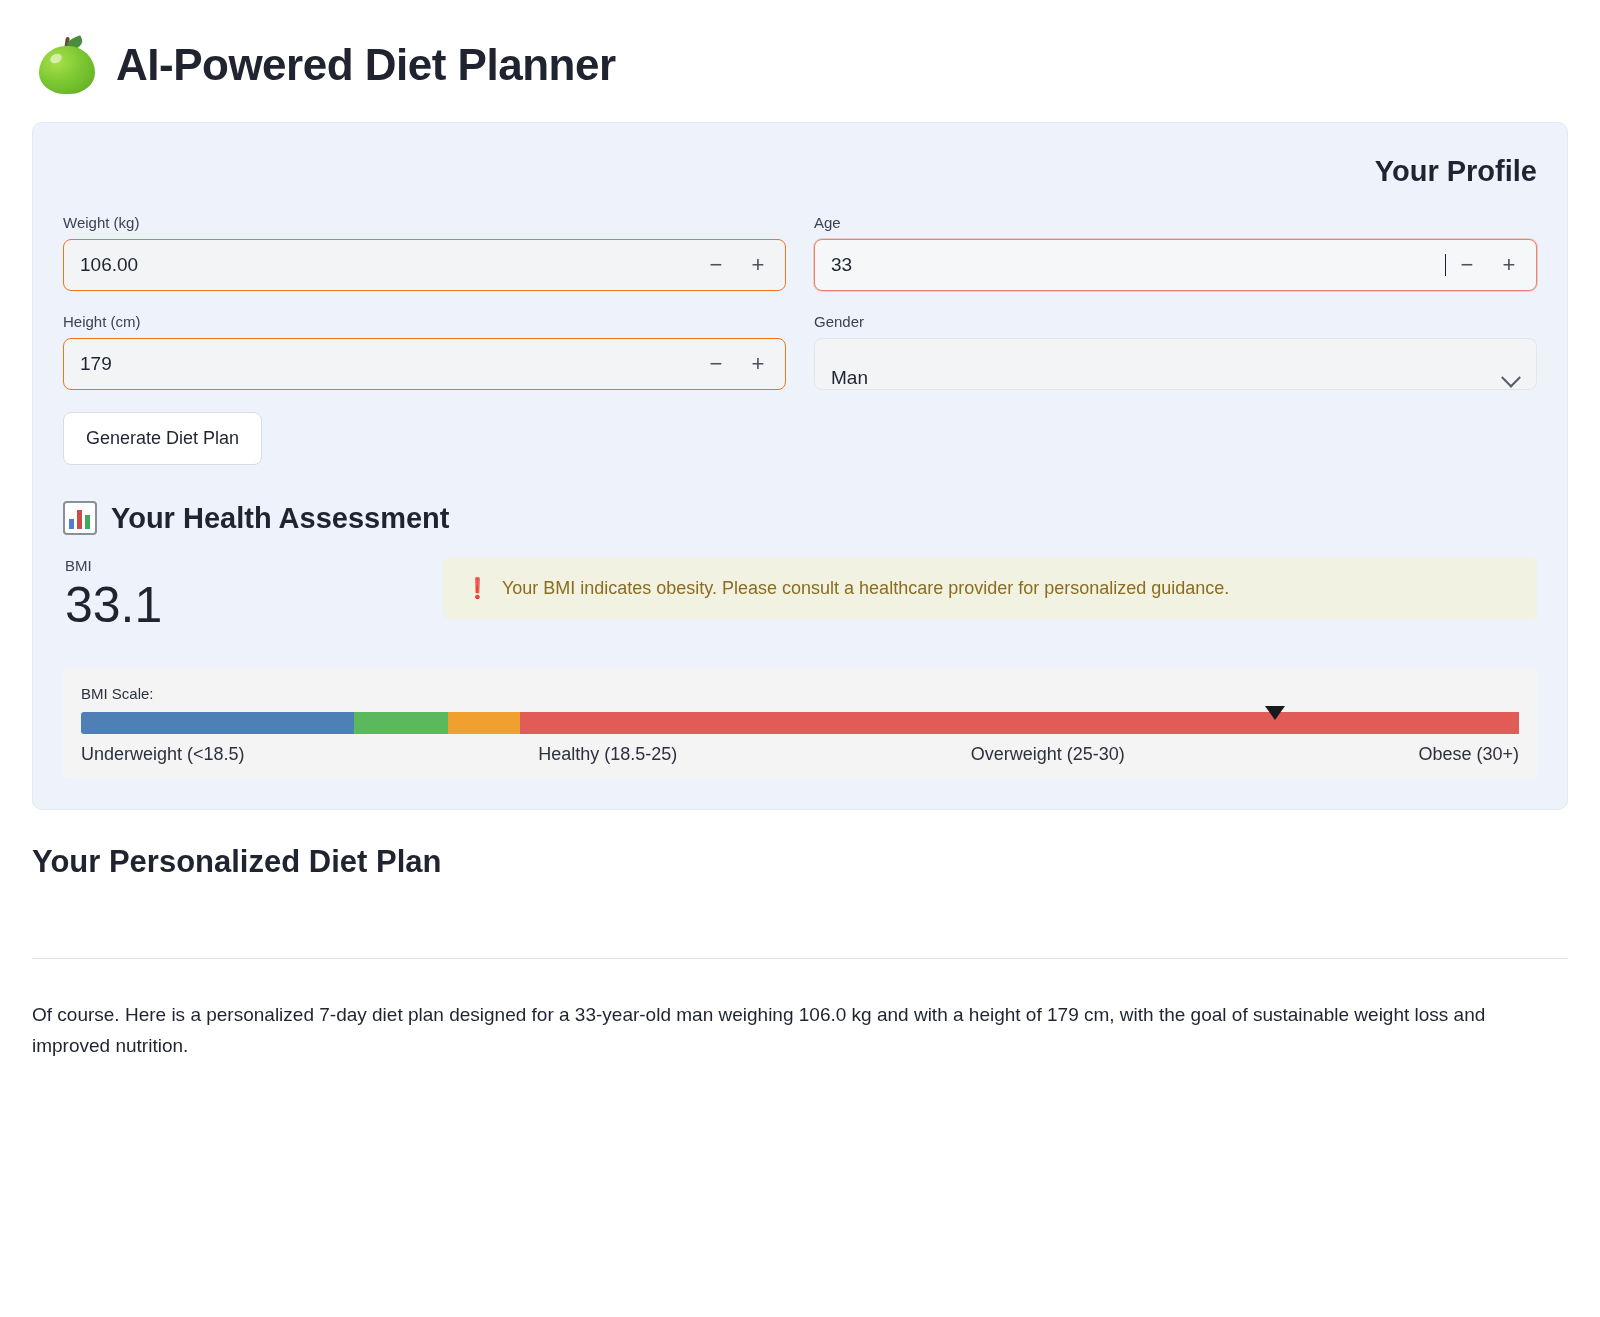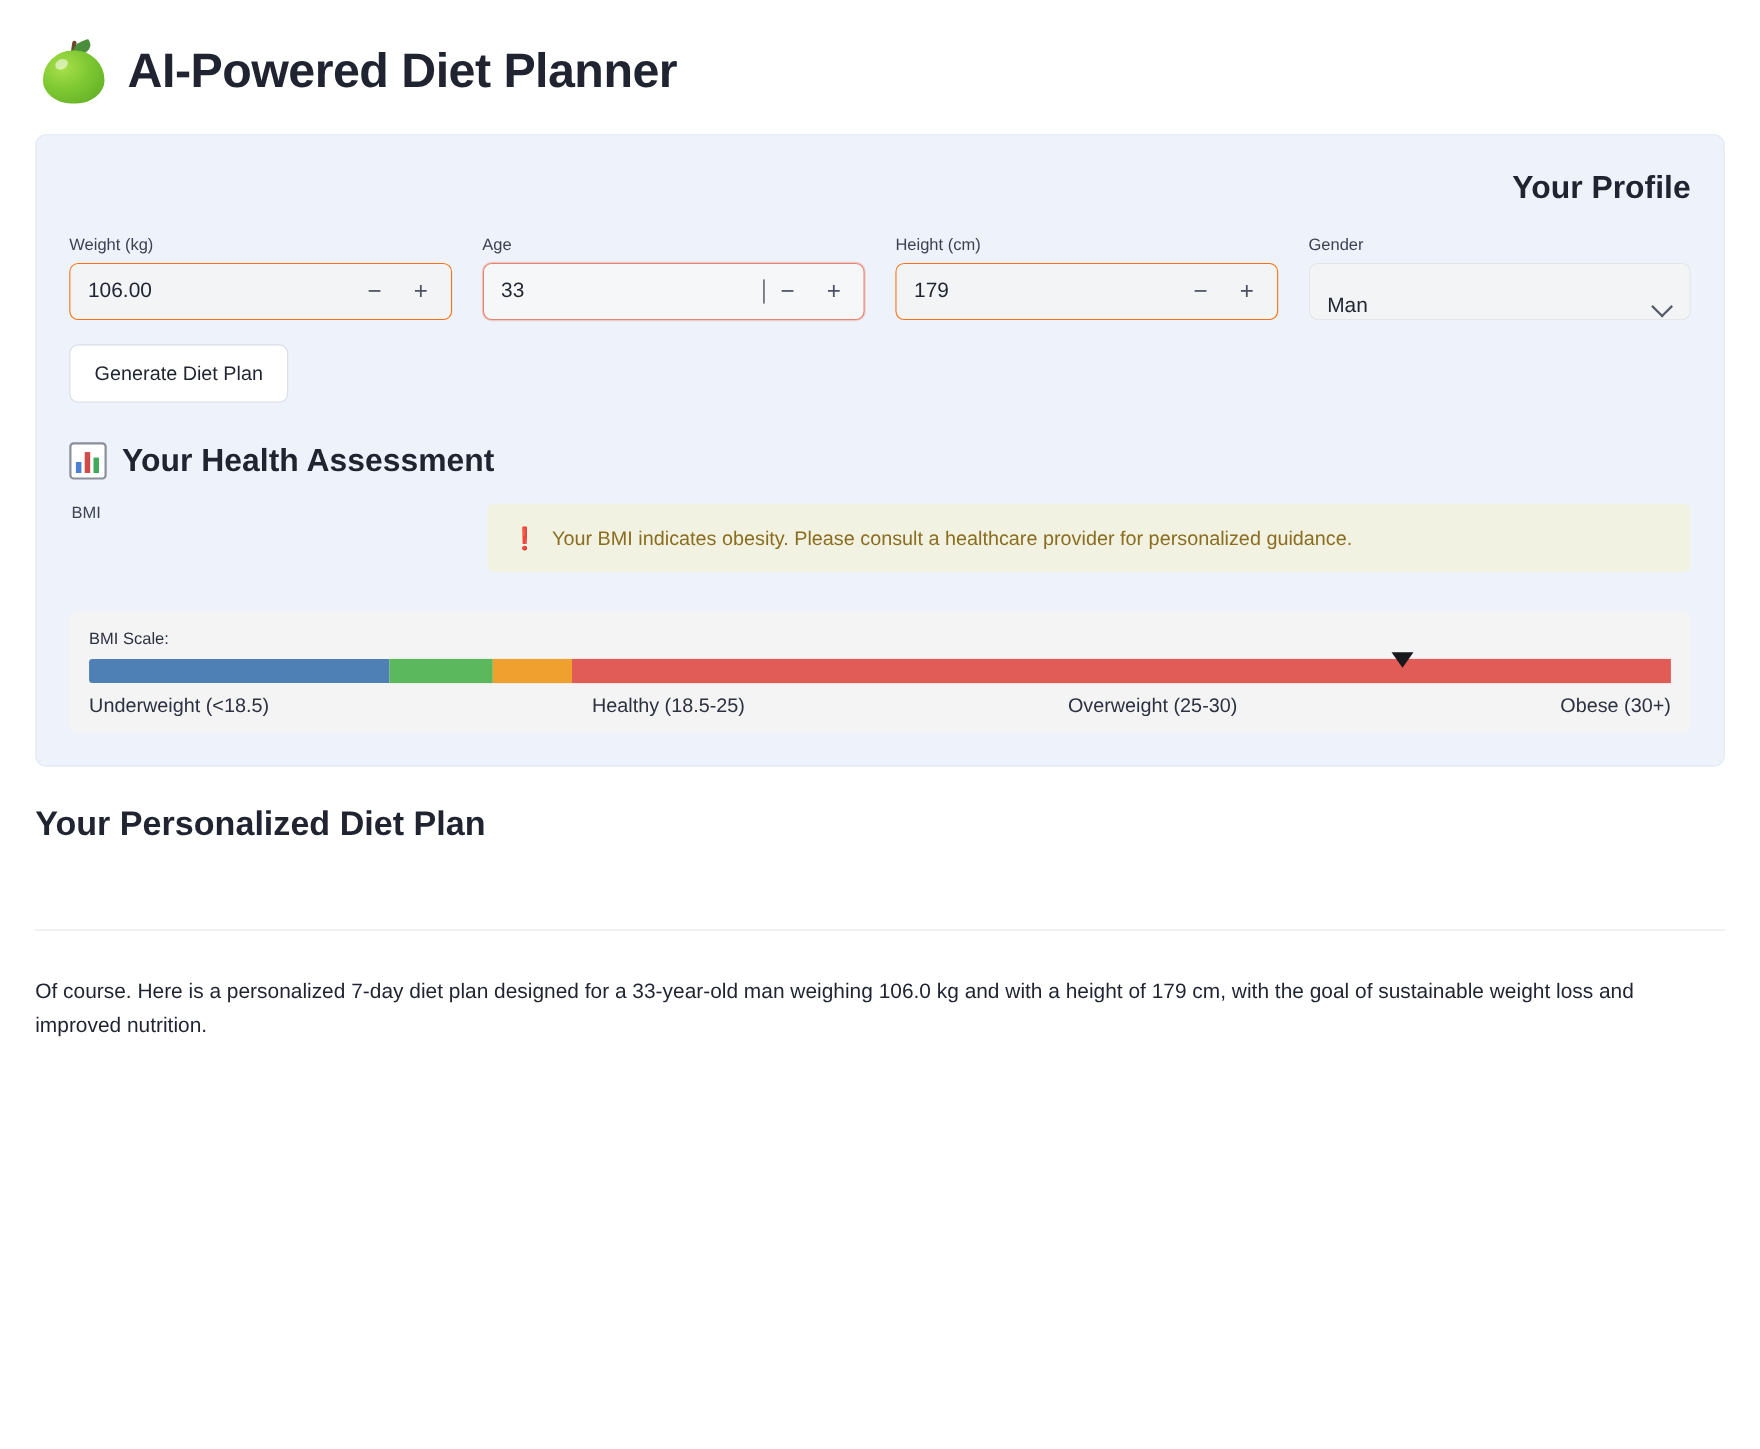--- a/index.html
+++ b/index.html
@@ -82,21 +82,21 @@
   }
   h2.section-title {
     font-size: 29px;
     font-weight: bold;
     margin: 4px 0 26px 0;
     color: #1f2430;
     text-align: right;
   }
   .form-grid {
     display: grid;
-    grid-template-columns: 1fr 1fr 1fr 1fr;
+    grid-template-columns: 1fr 1fr;
     column-gap: 28px;
     row-gap: 4px;
   }
   .field { margin-bottom: 18px; }
   .field-label {
     font-size: 15px;
     color: #3c4252;
     margin-bottom: 8px;
     display: block;
   }
@@ -363,20 +363,21 @@
           <i></i>
           <i></i>
           <i></i>
         </span>
       <h3 class="assessment-title">Your Health Assessment</h3>
     </div>
 
     <div class="bmi-row">
       <div class="bmi-block">
         <div class="bmi-label">BMI</div>
+        <div class="bmi-value">33.1</div>
       </div>
       <div class="warning-box">
         <span class="warning-bang">❗</span>
         <span class="warning-text">Your BMI indicates obesity. Please consult a healthcare provider for personalized guidance.</span>
       </div>
     </div>
 
     
     <div class="bmi-scale">
       <div class="bmi-scale-label">BMI Scale:</div>

